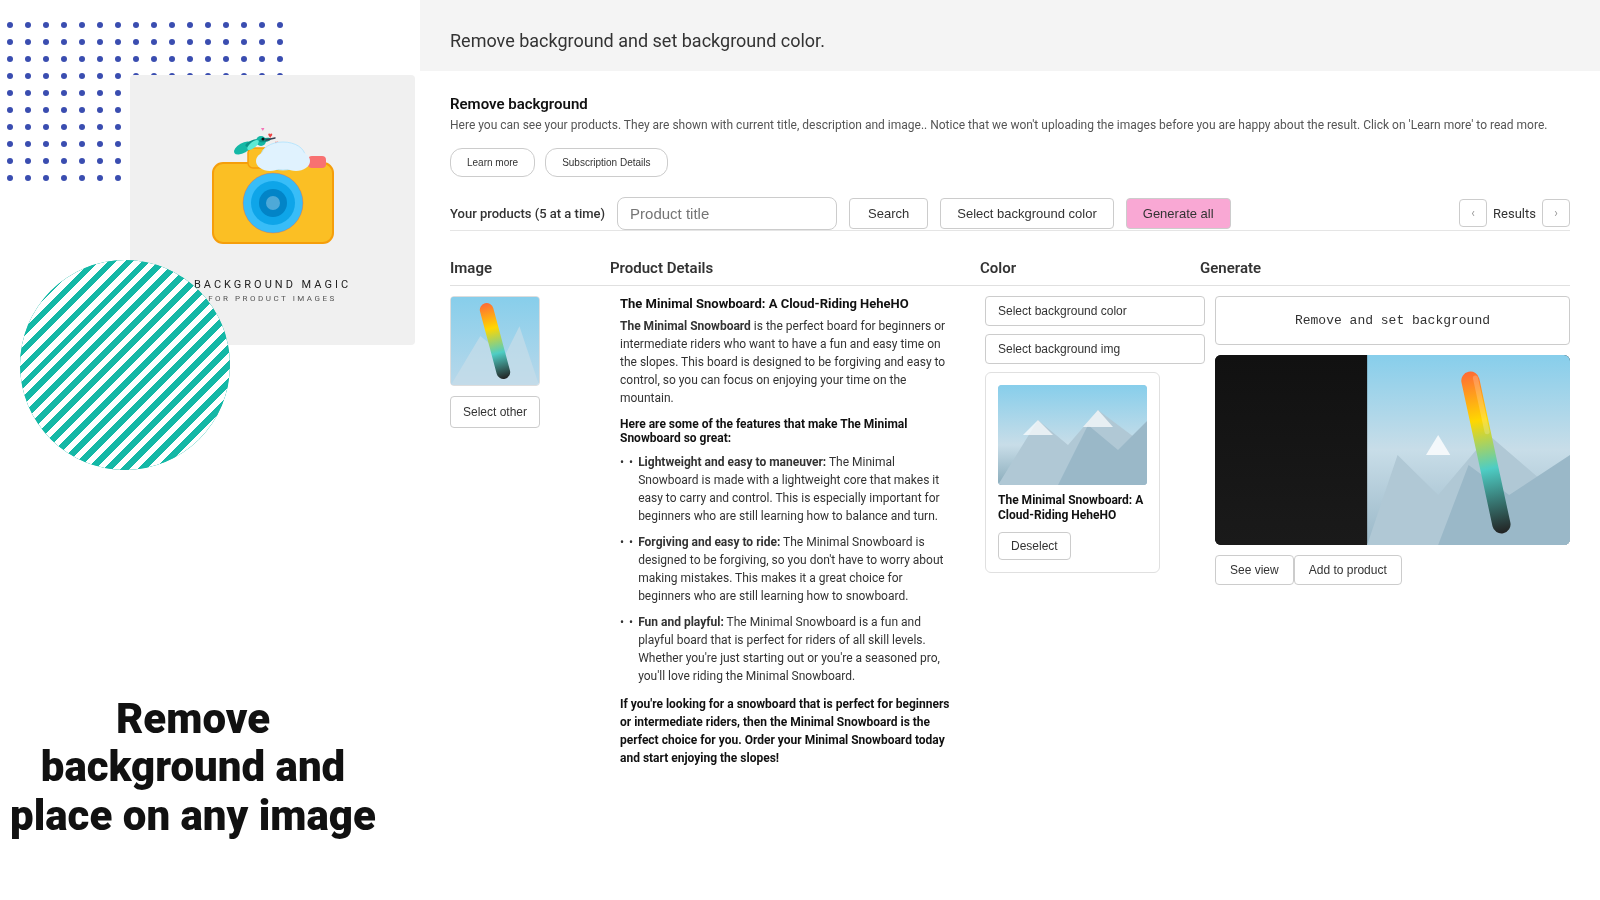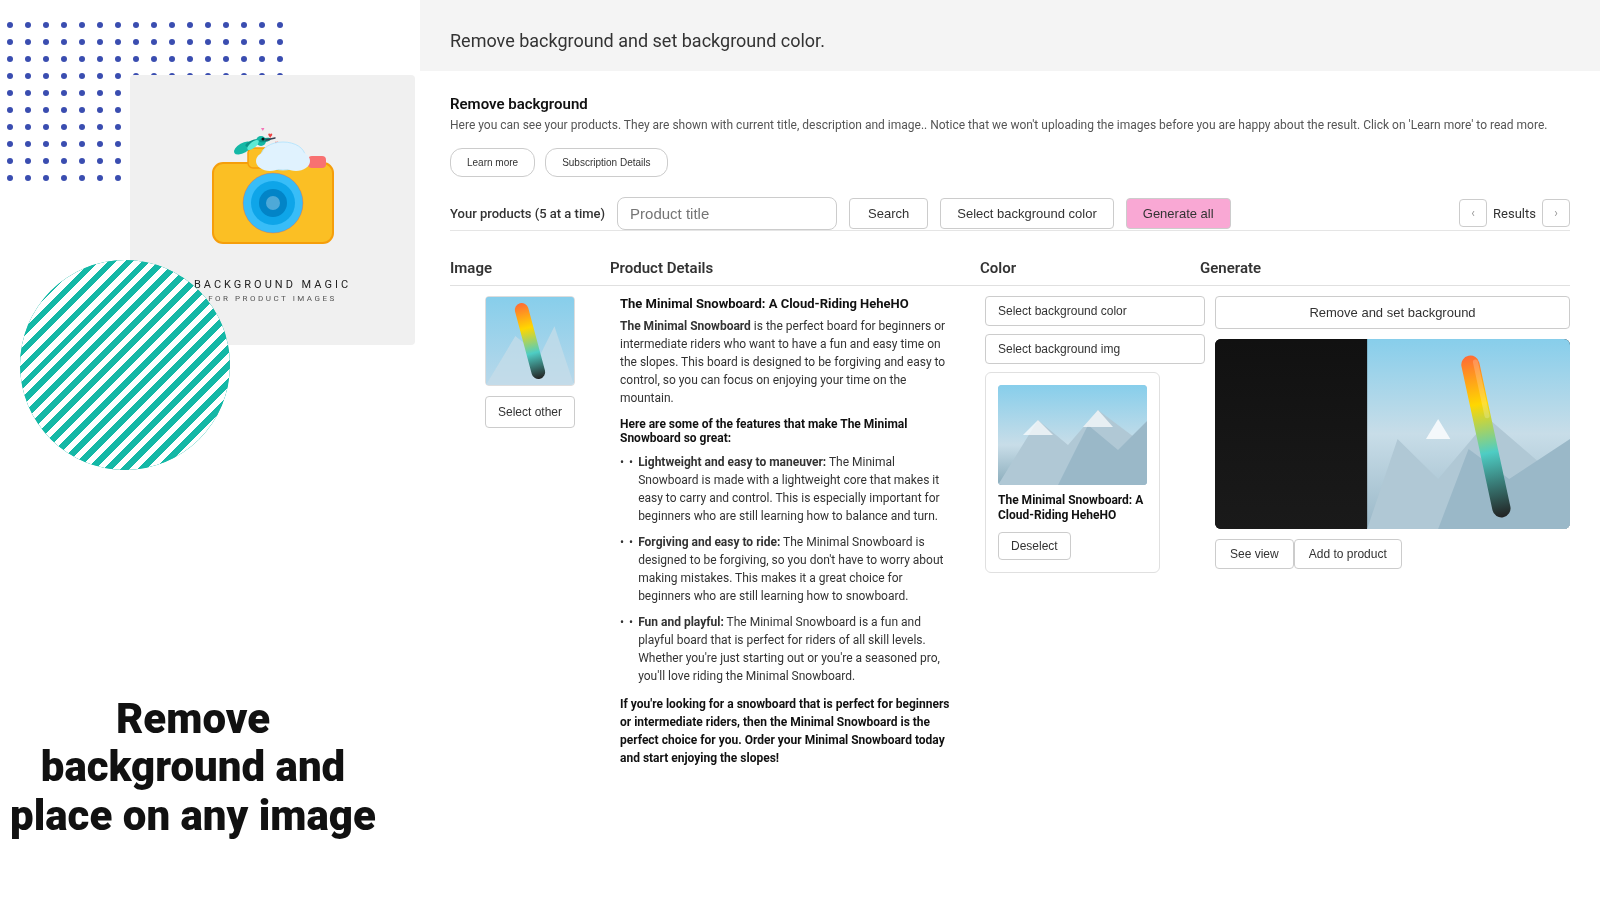--- a/index.html
+++ b/index.html
@@ -251,21 +251,21 @@
     .product-row {
       display: grid;
       grid-template-columns: 160px 1fr 220px 1fr;
       gap: 10px;
       align-items: start;
     }
 
     .product-image-cell {
       display: flex;
       flex-direction: column;
-      align-items: center;
+      align-items: flex-start;
       gap: 10px;
     }
 
     .product-thumb {
       width: 90px;
       height: 90px;
       border: 1px solid #ddd;
       border-radius: 4px;
       overflow: hidden;
       background: #e8e8e8;
@@ -398,28 +398,29 @@
       color: #333;
     }
 
     .generate-cell {
       display: flex;
       flex-direction: column;
       gap: 10px;
     }
 
     .btn-remove-bg {
-      padding: 8px 16px;
+      padding: 16px 16px;
       border: 1px solid #ccc;
       background: #fff;
       border-radius: 4px;
       font-size: 13px;
       cursor: pointer;
       color: #333;
       white-space: nowrap;
+      font-family: Liberation Mono, monospace;
     }
 
     .generated-preview {
       width: 100%;
       height: 190px;
       background: #111;
       border-radius: 6px;
       overflow: hidden;
       position: relative;
     }

